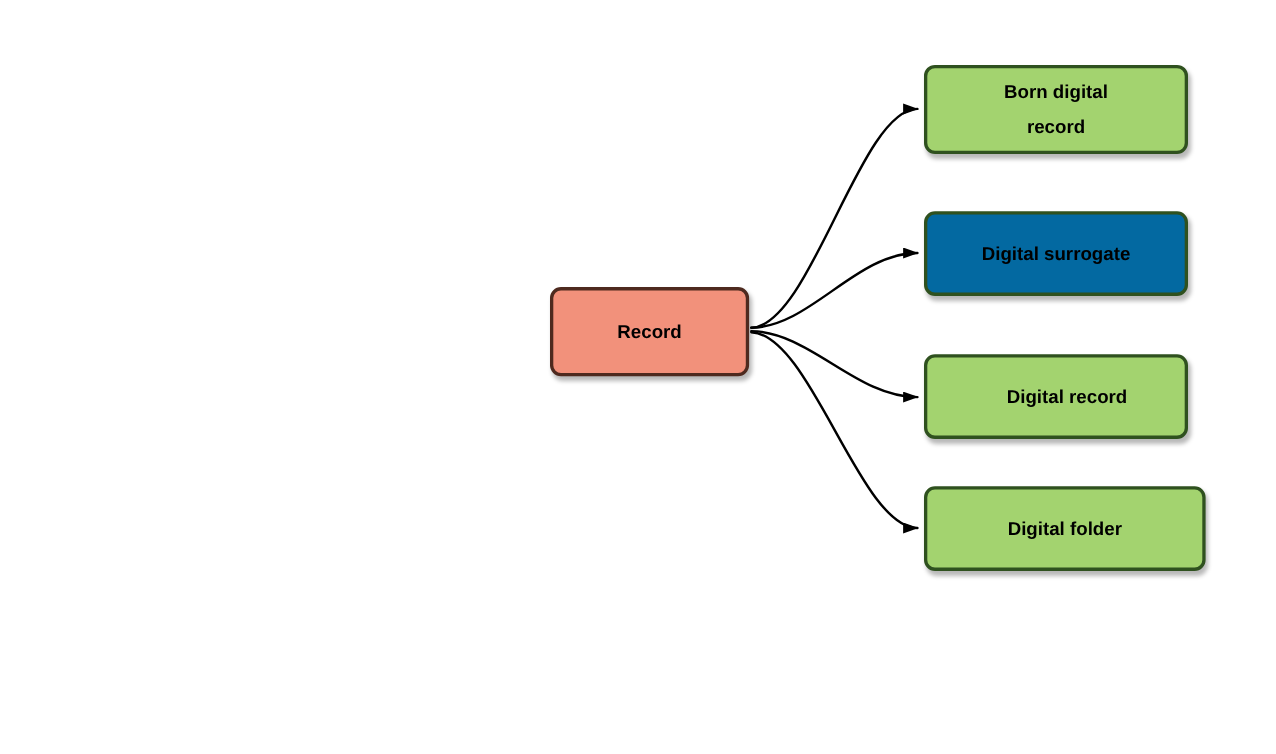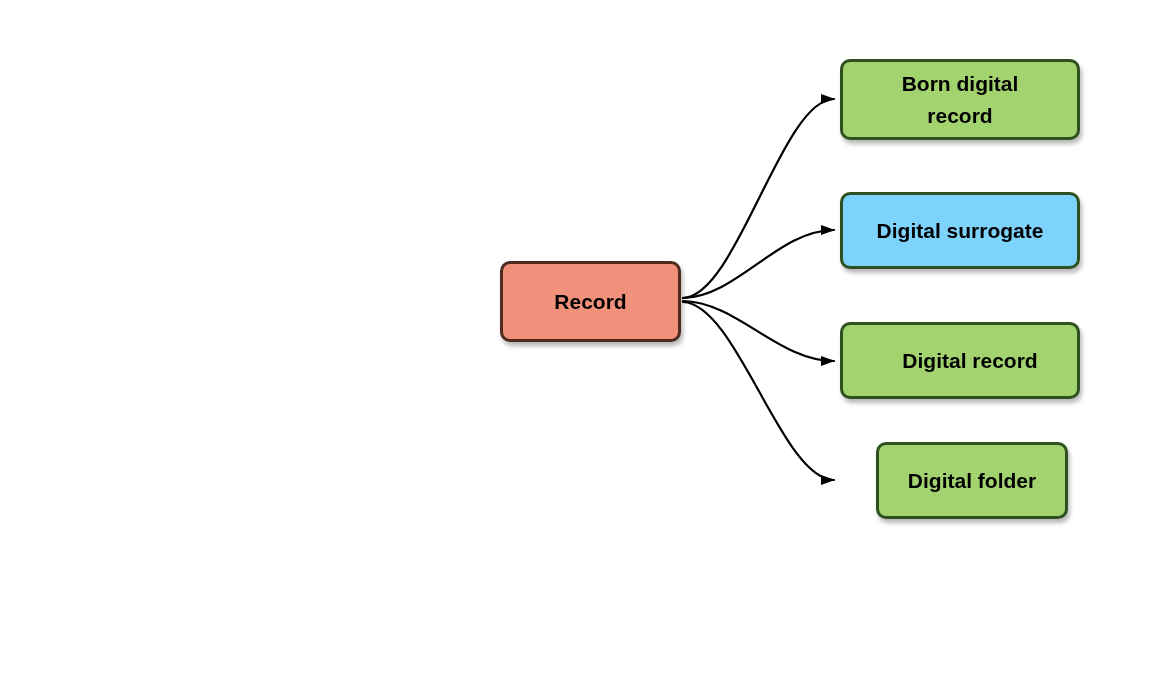--- a/index.html
+++ b/index.html
@@ -32,31 +32,31 @@
     position: absolute;
     box-sizing: border-box;
     border-style: solid;
     border-width: 3px;
     border-radius: 10px;
     display: flex;
     align-items: center;
     justify-content: center;
     text-align: center;
     font-weight: 700;
-    font-size: 21px;
+    font-size: 17px;
     line-height: 32px;
     color: #000000;
     white-space: pre;
     box-shadow: 2px 4px 4px rgba(0,0,0,0.28);
   }
   .node-root   { left: 500px; top: 261px; width: 181px; height: 81px; }
   .node-child1 { left: 840px; top:  59px; width: 240px; height: 81px; }
   .node-child2 { left: 840px; top: 192px; width: 240px; height: 77px; }
   .node-child3 { left: 840px; top: 322px; width: 240px; height: 77px; }
-  .node-child4 { left: 876px; top: 442px; width: 192px; height: 77px; }
+  .node-child4 { left: 840px; top: 442px; width: 256px; height: 77px; }
 </style>
 </head>
 <body>
 
 <div class="canvas">
 
   <svg class="edges" viewBox="0 0 1160 685" xmlns="http://www.w3.org/2000/svg">
     <defs>
       <marker id="arrowhead" markerUnits="userSpaceOnUse" markerWidth="16" markerHeight="12" refX="13" refY="5" orient="auto">
         <path d="M0,0 L14,5 L0,10 Z" style="fill: rgb(0, 0, 0);"></path>
@@ -70,21 +70,21 @@
 
   <div class="node node-root" style="background-color: rgb(242, 145, 123); border-color: rgb(78, 42, 31);">
     <span>Record</span>
   </div>
 
   <div class="node node-child1" style="background-color: rgb(163, 211, 111); border-color: rgb(47, 81, 31);">
     <span>Born digital
 record</span>
   </div>
 
-  <div class="node node-child2" style="background-color: #7dd3fc; border-color: rgb(47, 81, 31); justify-content: center;">
+  <div class="node node-child2" style="background-color: #0369a1; border-color: rgb(47, 81, 31); justify-content: center;">
     <span>Digital surrogate</span>
   </div>
 
   <div class="node node-child3" style="background-color: rgb(163, 211, 111); border-color: rgb(47, 81, 31); padding-left: 20px;">
     <span>Digital record</span>
   </div>
 
   <div class="node node-child4" style="background-color: rgb(163, 211, 111); border-color: rgb(47, 81, 31);">
     <span>Digital folder</span>
   </div>

